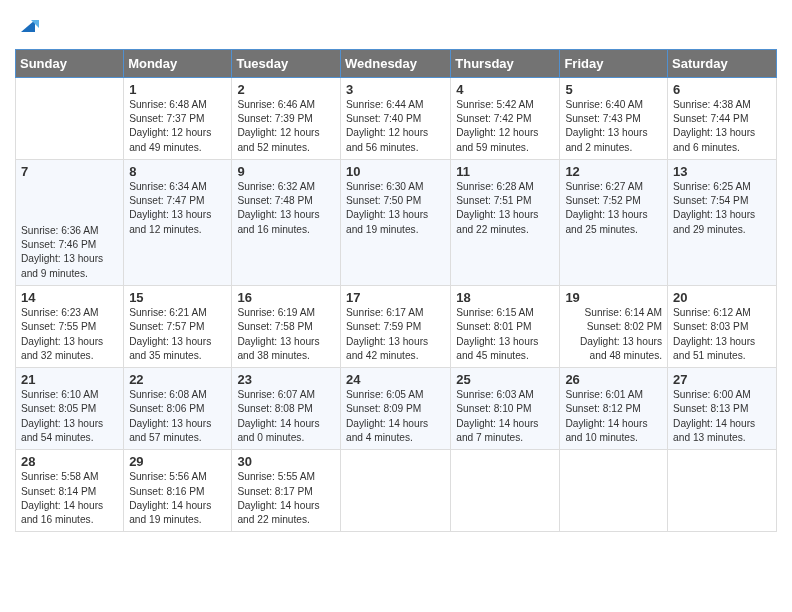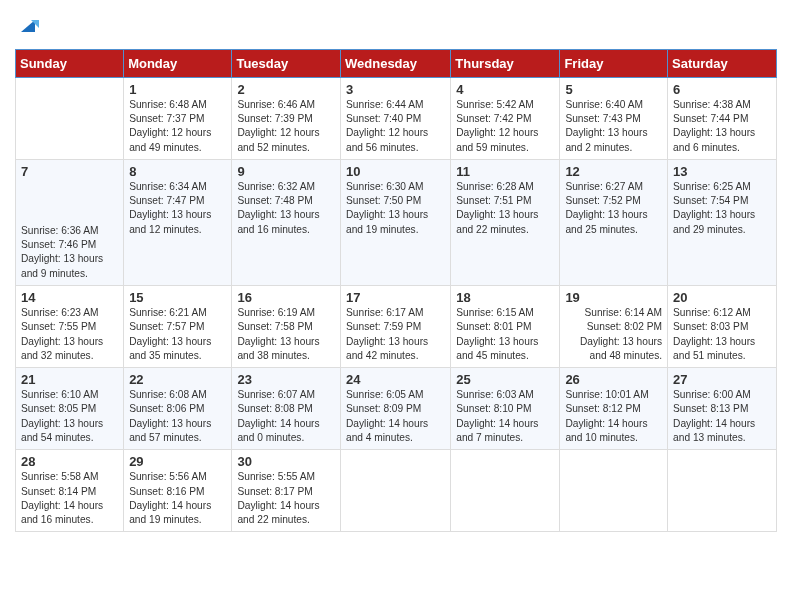--- a/index.html
+++ b/index.html
@@ -52,21 +52,21 @@
       font-size: 16px;
       color: #555;
       margin-top: 2px;
     }
     .calendar {
       width: 100%;
       border-collapse: collapse;
       border: 1px solid #ccc;
     }
     .calendar th {
-      background-color: #b91c1c;
+      background-color: #737373;
       color: #fff;
       font-size: 13px;
       font-weight: bold;
       padding: 6px 4px;
       text-align: left;
       border: 1px solid #5090d0;
     }
     .calendar td {
       vertical-align: top;
       border: 1px solid #ddd;
@@ -309,21 +309,21 @@
           </td>
           <td>
             <span class="day-number">25</span>
             <div class="day-info" style="white-space: pre-line;">Sunrise: 6:03 AM
 Sunset: 8:10 PM
 Daylight: 14 hours
 and 7 minutes.</div>
           </td>
           <td>
             <span class="day-number">26</span>
-            <div class="day-info" style="white-space: pre-line;">Sunrise: 10:01 AM
+            <div class="day-info" style="white-space: pre-line;">Sunrise: 6:01 AM
 Sunset: 8:12 PM
 Daylight: 14 hours
 and 10 minutes.</div>
           </td>
           <td>
             <span class="day-number">27</span>
             <div class="day-info" style="white-space: pre-line;">Sunrise: 6:00 AM
 Sunset: 8:13 PM
 Daylight: 14 hours
 and 13 minutes.</div>

